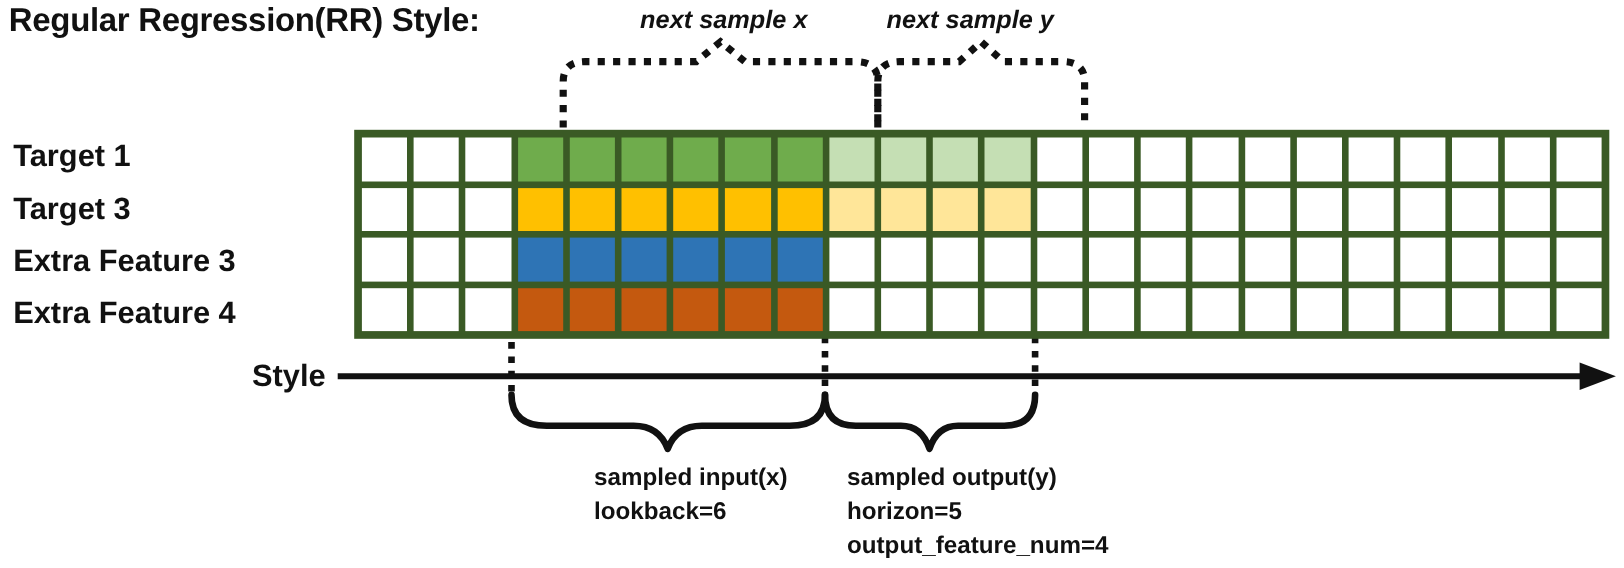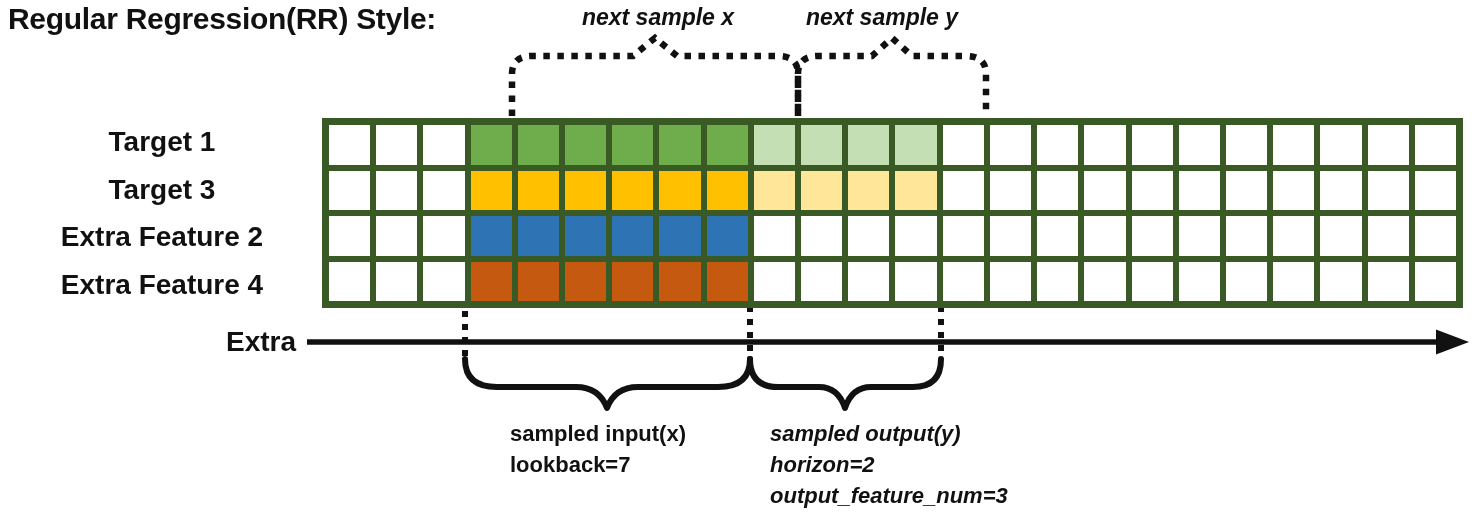--- a/index.html
+++ b/index.html
@@ -32,36 +32,36 @@
     display: grid;
     grid-template-columns: repeat(24, 1fr);
     grid-template-rows: repeat(4, 1fr);
     gap: 6px; padding: 7px;
     background: var(--grid-line, #3A5A25);
   }
   .cell { width: 100%; height: 100%; }
 
   .row-label {
     position: absolute; right: 1164px; width: 300px; height: 32px;
-    line-height: 32px; text-align: center;
+    line-height: 32px; text-align: left;
     font-size: 28px; font-weight: 700; white-space: nowrap;
   }
 
   .time-label {
     position: absolute; right: 1180px; top: 326px;
     font-size: 28px; font-weight: 700;
   }
 
   .anno-block {
     position: absolute; top: 418px;
     font-size: 22px; font-weight: 600; line-height: 31px;
     white-space: nowrap;
   }
-  #anno-input  { left: 510px; }
-  #anno-output { left: 770px; font-style: italic; }
+  #anno-input  { left: 540px; }
+  #anno-output { left: 770px; }
 
   svg.overlay { position: absolute; inset: 0; pointer-events: none; }
   .ink-stroke { stroke: var(--ink, #111); fill: none; }
   .ink-fill   { fill: var(--ink, #111); }
 </style>
 </head>
 <body>
 
 <div class="canvas">
 
@@ -183,30 +183,30 @@
       <div class="cell" style="background: rgb(255, 255, 255);"></div>
       <div class="cell" style="background: rgb(255, 255, 255);"></div>
       <div class="cell" style="background: rgb(255, 255, 255);"></div>
       <div class="cell" style="background: rgb(255, 255, 255);"></div>
       <div class="cell" style="background: rgb(255, 255, 255);"></div>
     </div>
 
   <div>
       <div class="row-label" style="top: 126px;">Target 1</div>
       <div class="row-label" style="top: 173.5px;">Target 3</div>
-      <div class="row-label" style="top: 221px;">Extra Feature 2</div>
+      <div class="row-label" style="top: 221px;">Extra Feature 3</div>
       <div class="row-label" style="top: 268.5px;">Extra Feature 4</div>
     </div>
 
-  <div class="time-label">Extra</div>
+  <div class="time-label">Style</div>
 
   <div class="anno-block" id="anno-input">
     <div>sampled input(x)</div>
-    <div>lookback=7</div>
+    <div>lookback=6</div>
   </div>
 
   <div class="anno-block" id="anno-output">
     <div>sampled output(y)</div>
-    <div>horizon=2</div>
-    <div>output_feature_num=3</div>
+    <div>horizon=5</div>
+    <div>output_feature_num=4</div>
   </div>
 
 </div>
 
 </body></html>

